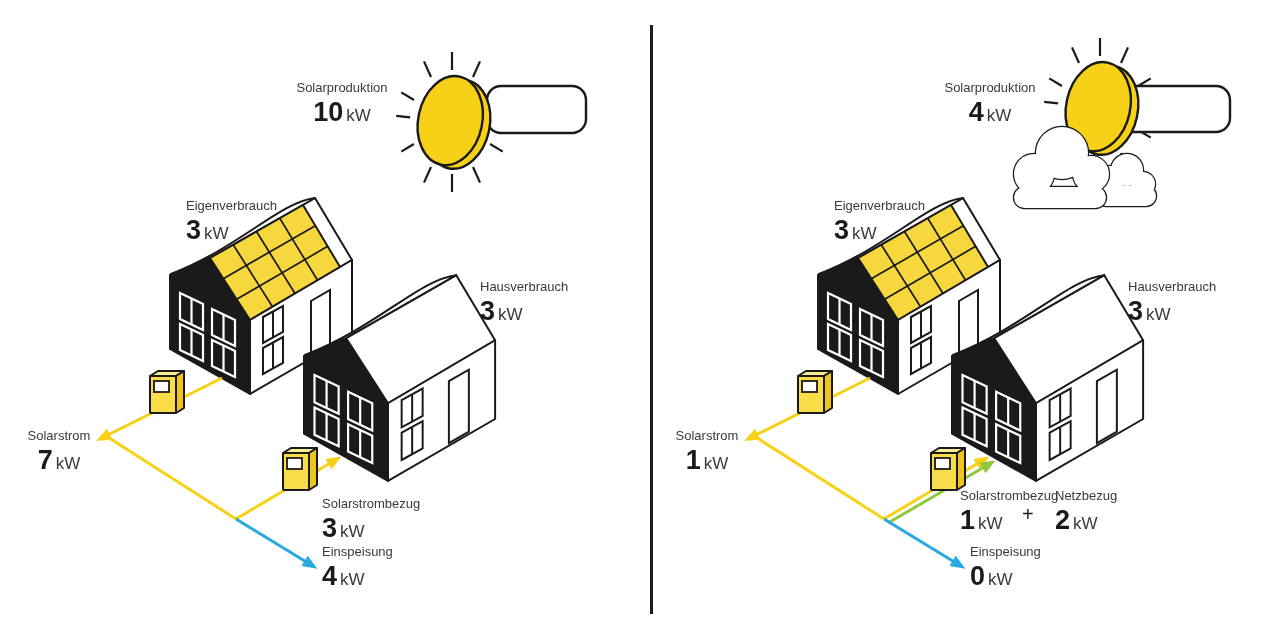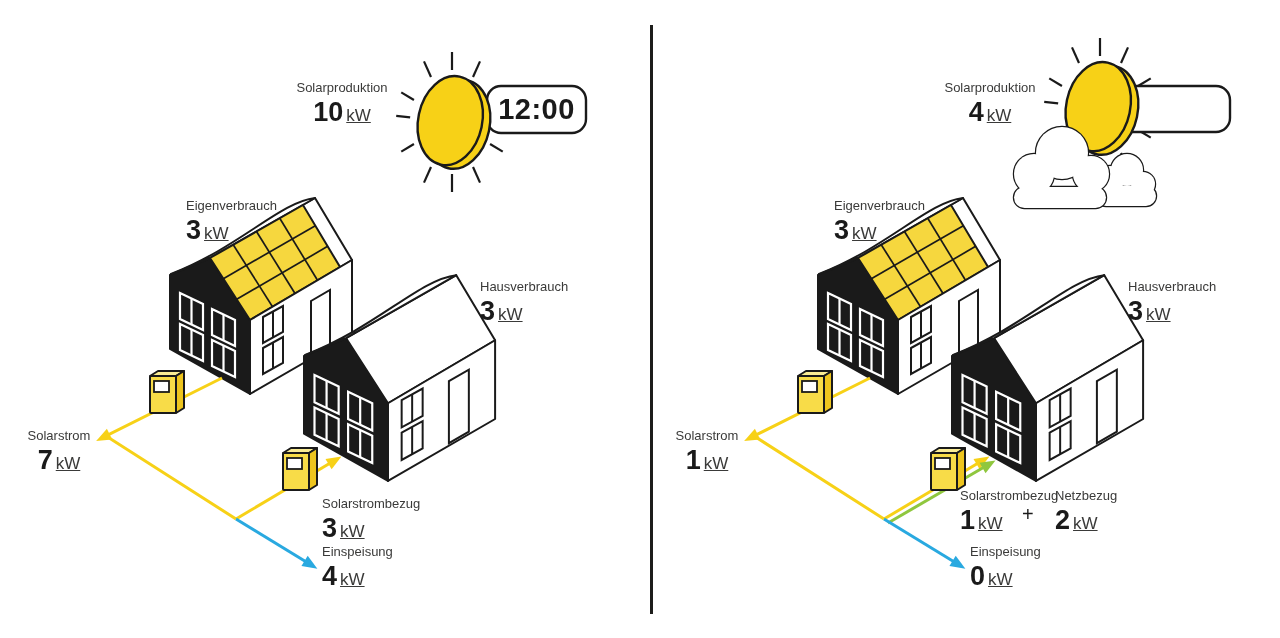--- a/index.html
+++ b/index.html
@@ -6,21 +6,21 @@
   .canvas{position:relative;width:1280px;height:638px;background:#fff;overflow:hidden;
           font-family:"Liberation Sans",sans-serif;}
   .divider{position:absolute;left:650px;top:25px;width:3px;height:589px;background:#1d1d1b;}
   .panel{position:absolute;top:2px;width:632px;height:638px;}
   #panel-0{left:0;} #panel-1{left:648px;}
   .scene{position:absolute;left:0;top:0;width:632px;height:638px;}
   .lbl{position:absolute;white-space:nowrap;}
   .cap{font-size:13px;color:#3a3a39;line-height:15px;}
   .val{line-height:1;margin-top:4px;white-space:nowrap;}
   .num{font-size:27px;font-weight:700;color:#1a1a1a;}
-  .unit{font-size:17px;color:#3a3a39;margin-left:3px;text-decoration:underline;}
+  .unit{font-size:17px;color:#3a3a39;margin-left:3px;}
   .ta-c{text-align:center;}
   .prod{left:252px;top:78px;width:180px;}
   .clock{position:absolute;font-weight:700;font-size:29px;color:#1a1a1a;
          text-align:center;letter-spacing:0.5px;}
   .clock-sunny{left:487px;top:84px;width:99px;height:47px;line-height:47px;}
   .clock-cloudy{left:469px;top:84px;width:113px;height:46px;line-height:46px;}
   .eigen{left:178px;top:196px;margin-left:8px;}
   .haus{left:480px;top:277px;}
   .solarstrom{left:9px;top:426px;width:100px;}
   .bezug{left:322px;top:494px;}
@@ -120,21 +120,20 @@
           <rect x="283" y="451" width="26" height="37" rx="1" fill="#F8DC48" stroke="#1A1A1A" stroke-width="2"></rect>
           <rect x="287" y="456" width="15" height="11" fill="#fff" stroke="#1A1A1A" stroke-width="1.8"></rect>
         </g>
       </svg>
 
     <div class="lbl prod ta-c">
       <div class="cap">Solarproduktion</div>
       <div class="val"><span class="num">10</span><span class="unit">kW</span></div>
     </div>
 
-    <div class="clock clock-sunny">12:00</div>
 
     <div class="lbl eigen">
       <div class="cap">Eigenverbrauch</div>
       <div class="val"><span class="num">3</span><span class="unit">kW</span></div>
     </div>
 
     <div class="lbl haus">
       <div class="cap">Hausverbrauch</div>
       <div class="val"><span class="num">3</span><span class="unit">kW</span></div>
     </div>

